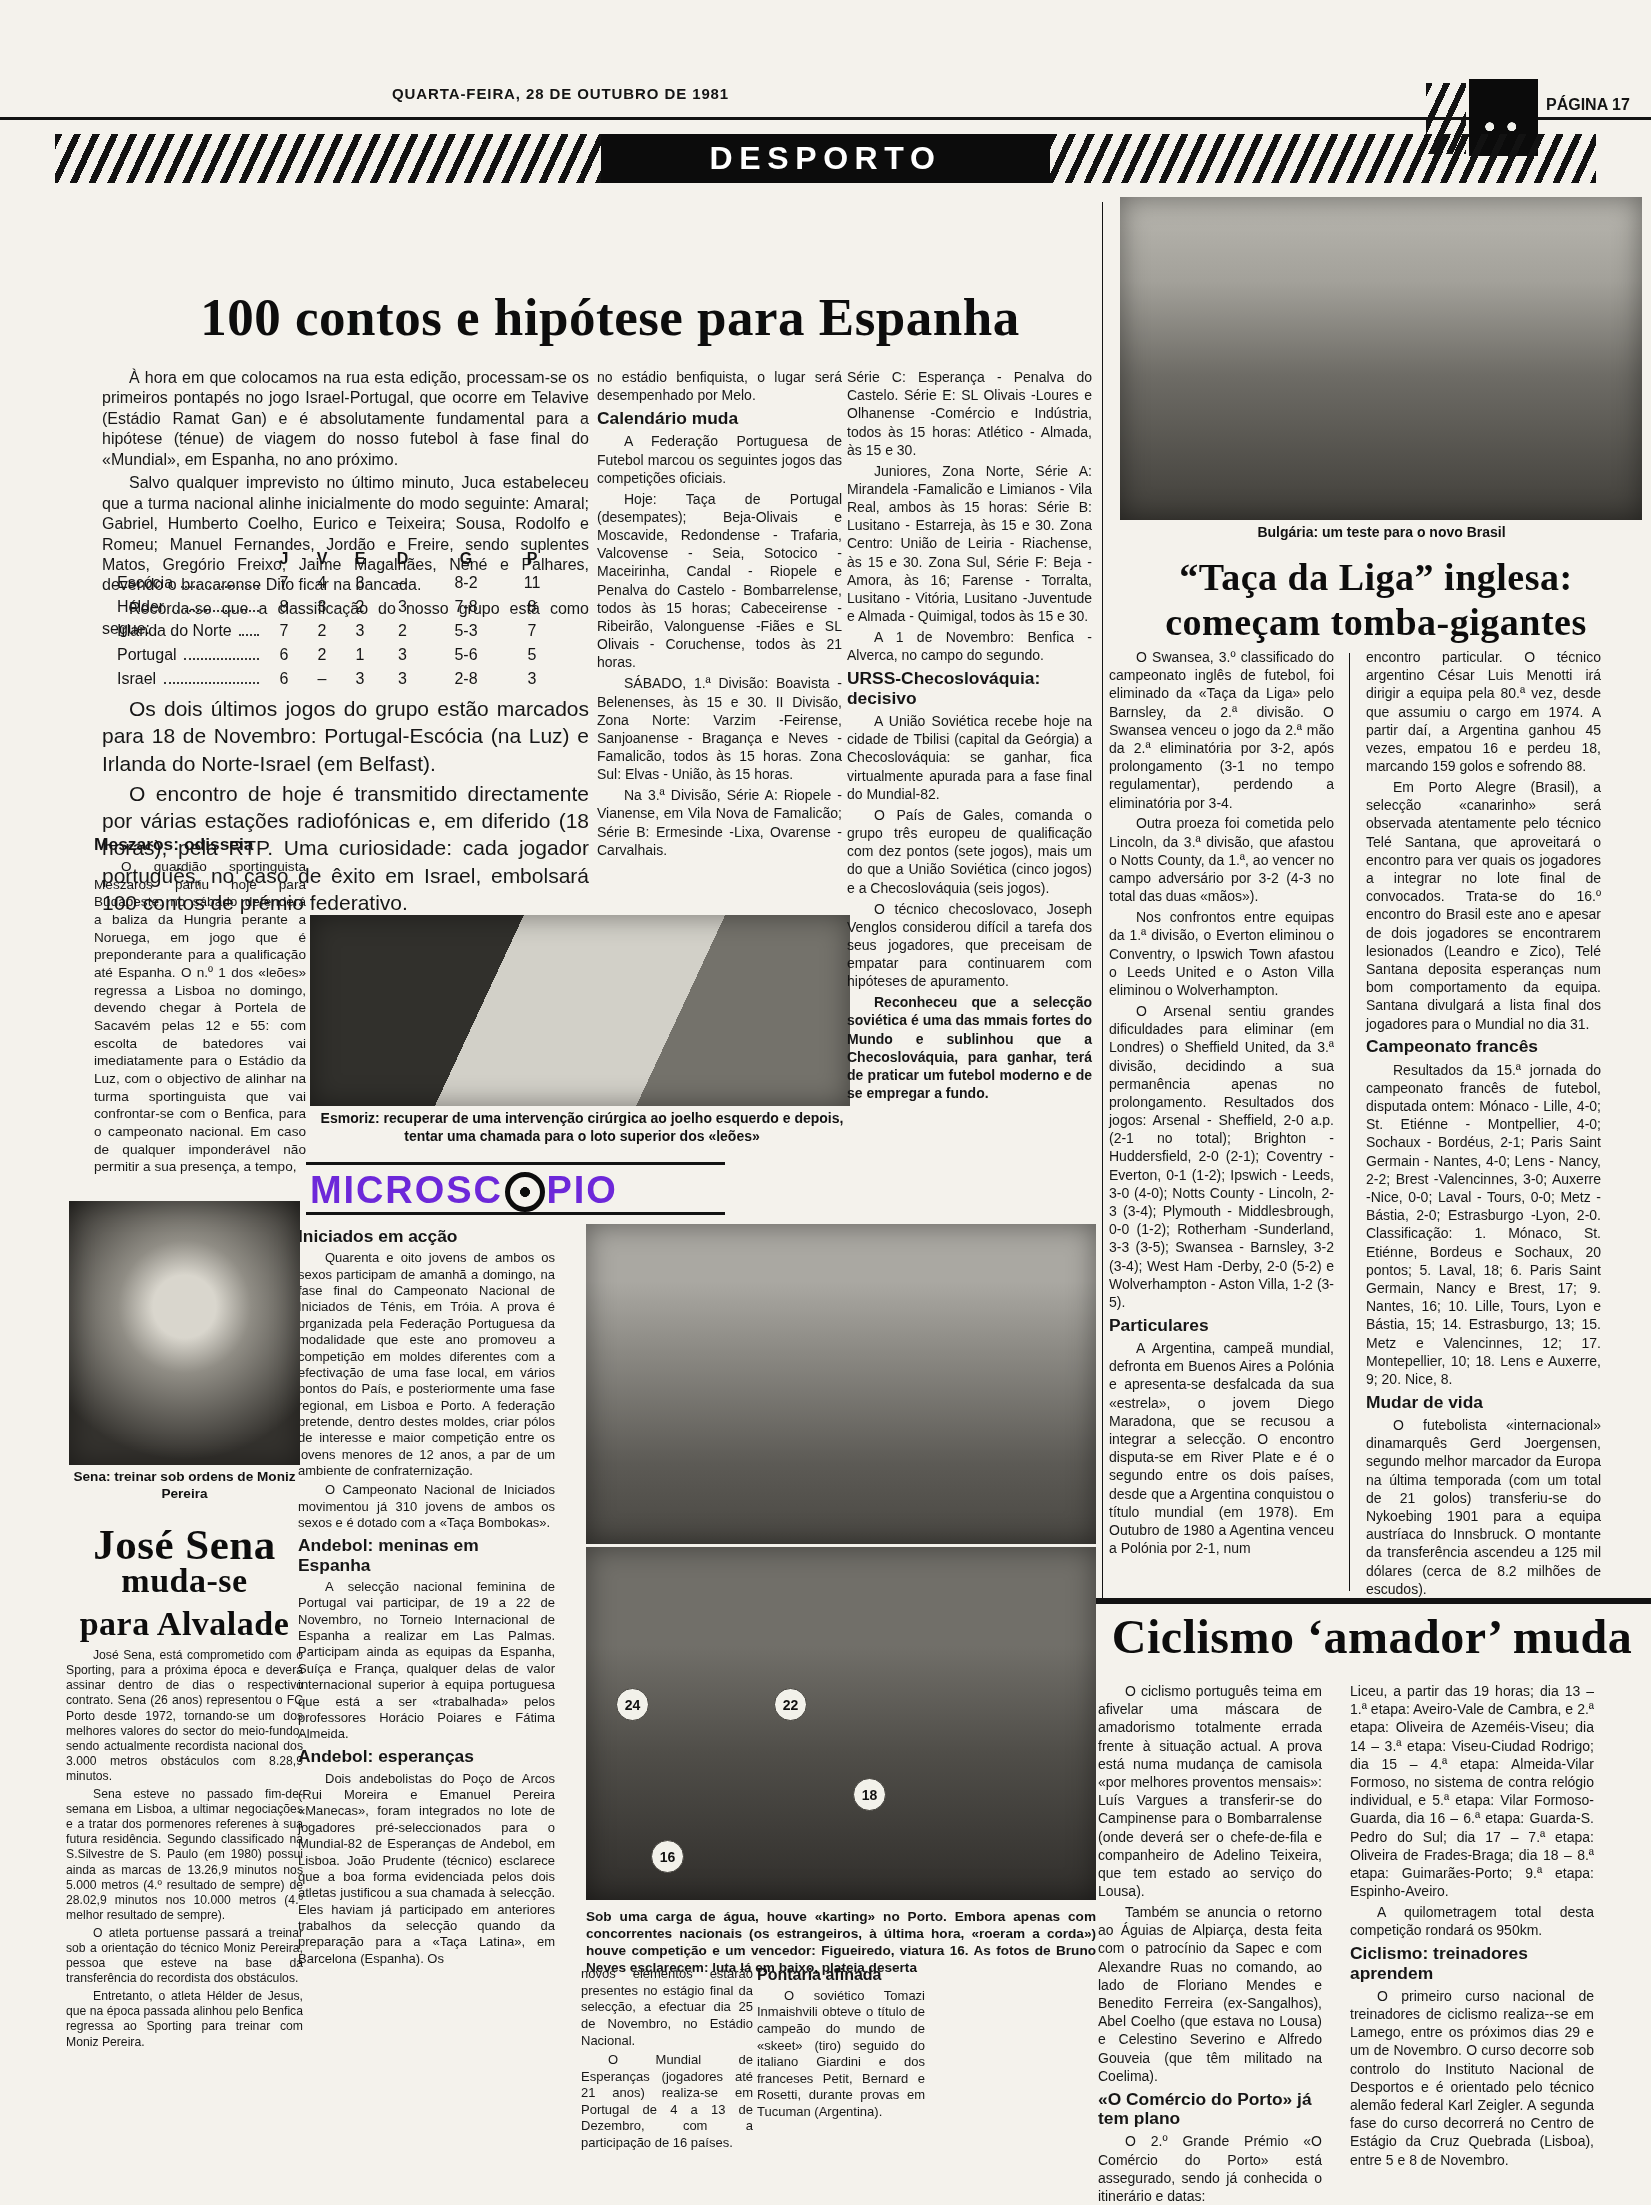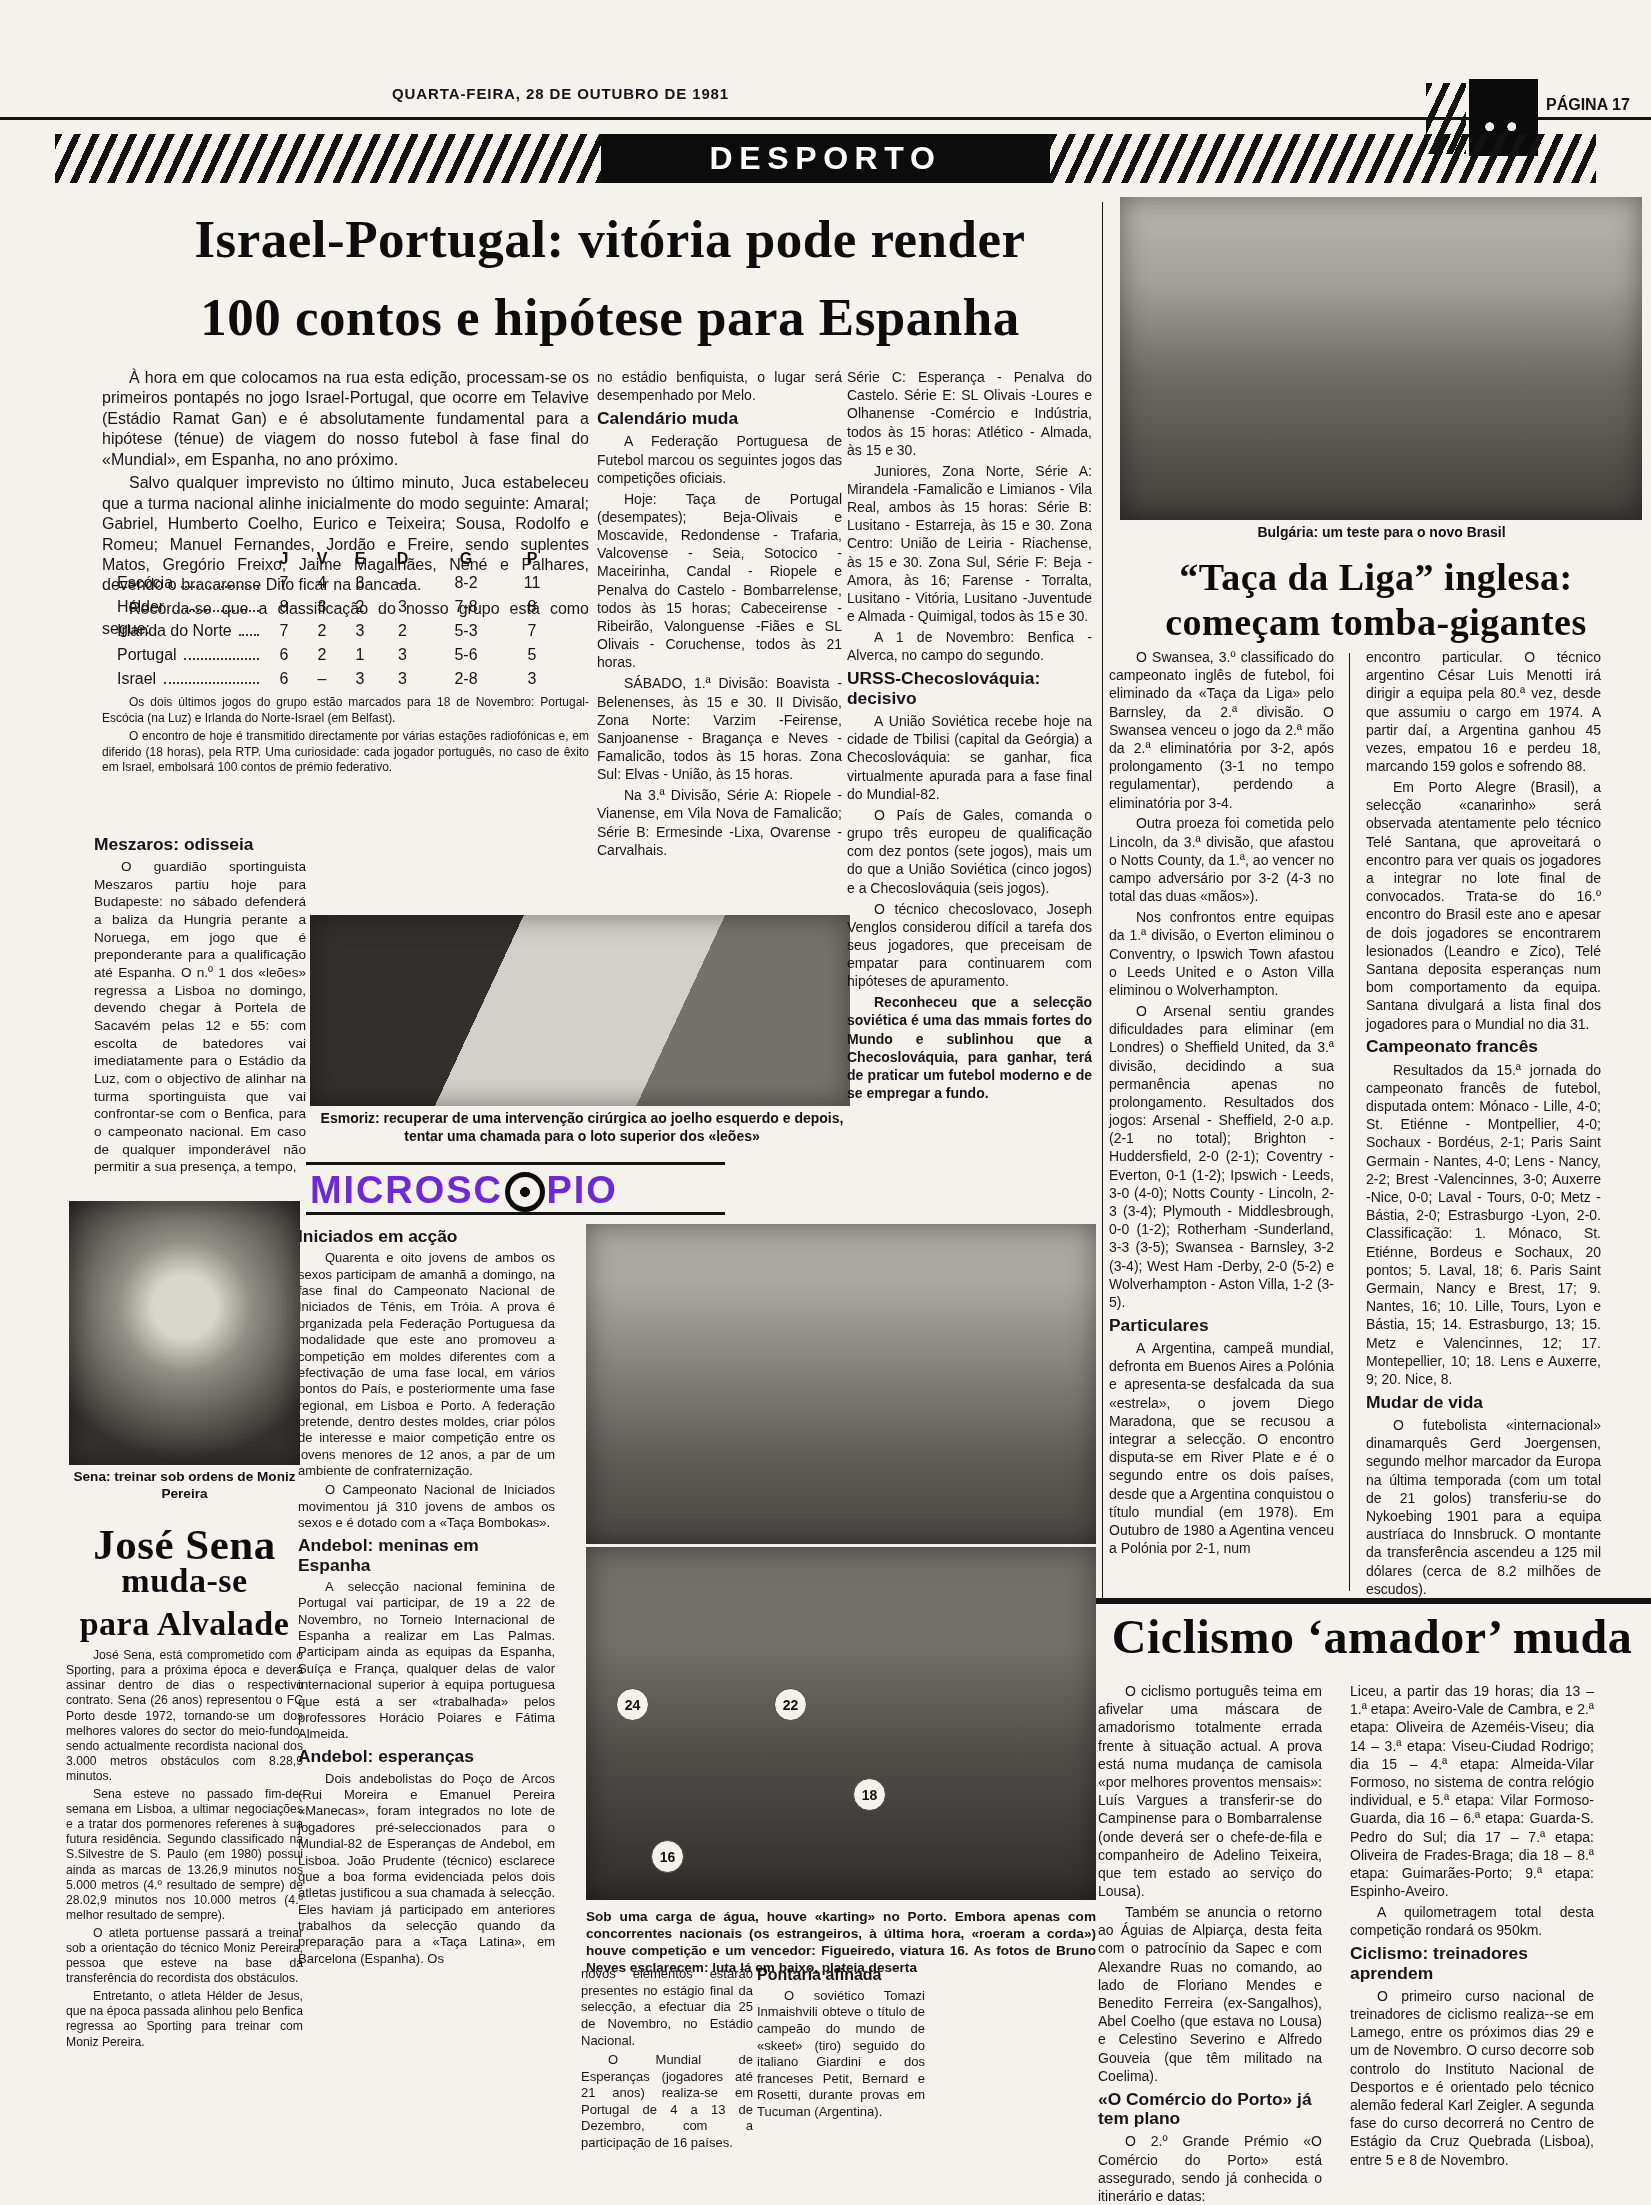--- a/index.html
+++ b/index.html
@@ -45,21 +45,20 @@
   <div class="abs hatch" style="left:1426px;top:83px;width:40px;height:71px;"></div>
   <div class="abs logo-box" style="left:1469px;top:79px;width:69px;height:77px;"></div>
   <div class="abs" style="left:1546px;top:96px;font-size:16px;font-weight:bold;">PÁGINA 17</div>
 
   <div class="abs banner-wrap" style="left:55px;top:134px;width:1541px;">
     <div class="banner-stripe"></div>
     <div class="banner-box">DESPORTO</div>
     <div class="banner-stripe"></div>
   </div>
 
-  <div class="abs serif headline" style="left:107px;top:209px;width:1006px;font-size:53px;">Israel-Portugal: vitória pode render</div>
   <div class="abs serif headline" style="left:107px;top:287px;width:1006px;font-size:53px;">100 contos e hipótese para Espanha</div>
 
   <div class="abs photo" style="left:1120px;top:197px;width:522px;height:323px;
        background-image:linear-gradient(180deg,#b9b7b0 0%,#a3a19a 26%,#6e6c66 55%,#403e39 100%),repeating-linear-gradient(90deg,rgba(245,244,238,.35) 0 21.6px,rgba(30,30,28,.22) 21.6px 48px);background-blend-mode:normal,overlay;"></div>
   <div class="abs caption" style="left:1140px;top:524px;width:483px;font-size:14px;">Bulgária: um teste para o novo Brasil</div>
 
   <div class="abs body-text" style="left:102px;top:368px;width:487px;font-size:16px;line-height:1.28;">
     <p>À hora em que colocamos na rua esta edição, processam-se os primeiros pontapés no jogo Israel-Portugal, que ocorre em Telavive (Estádio Ramat Gan) e é absolutamente fundamental para a hipótese (ténue) de viagem do nosso futebol à fase final do «Mundial», em Espanha, no ano próximo.</p>
     <p>Salvo qualquer imprevisto no último minuto, Juca estabeleceu que a turma nacional alinhe inicialmente do modo seguinte: Amaral; Gabriel, Humberto Coelho, Eurico e Teixeira; Sousa, Rodolfo e Romeu; Manuel Fernandes, Jordão e Freire, sendo suplentes Matos, Gregório Freixo, Jaime Magalhães, Nené e Palhares, devendo o bracarense Dito ficar na bancada.</p>
     <p>Recorda-se que a classificação do nosso grupo está como segue:</p>
@@ -130,21 +129,21 @@
         </span>
       <span class="num">6</span>
       <span class="num">–</span>
       <span class="num">3</span>
       <span class="num">3</span>
       <span class="num">2-8</span>
       <span class="num">3</span>
     </div>
   </div>
 
-  <div class="abs body-text" style="left:102px;top:695px;width:487px;font-size:12px;">
+  <div class="abs body-text" style="left:102px;top:695px;width:487px;font-size:21px;">
     <p>Os dois últimos jogos do grupo estão marcados para 18 de Novembro: Portugal-Escócia (na Luz) e Irlanda do Norte-Israel (em Belfast).</p>
     <p>O encontro de hoje é transmitido directamente por várias estações radiofónicas e, em diferido (18 horas), pela RTP. Uma curiosidade: cada jogador português, no caso de êxito em Israel, embolsará 100 contos de prémio federativo.</p>
   </div>
 
   <div class="abs" style="left:94px;top:830px;width:212px;">
     <div class="subhead">Meszaros: odisseia</div>
     <div class="body-text" style="font-size:13.6px;">
       <p>O guardião sportinguista Meszaros partiu hoje para Budapeste: no sábado defenderá a baliza da Hungria perante a Noruega, em jogo que é preponderante para a qualificação até Espanha. O n.º 1 dos «leões» regressa a Lisboa no domingo, devendo chegar à Portela de Sacavém pelas 12 e 55: com escolta de batedores vai imediatamente para o Estádio da Luz, com o objectivo de alinhar na turma sportinguista que vai confrontar-se com o Benfica, para o campeonato nacional. Em caso de qualquer imponderável não permitir a sua presença, a tempo,</p>
     </div>
   </div>

